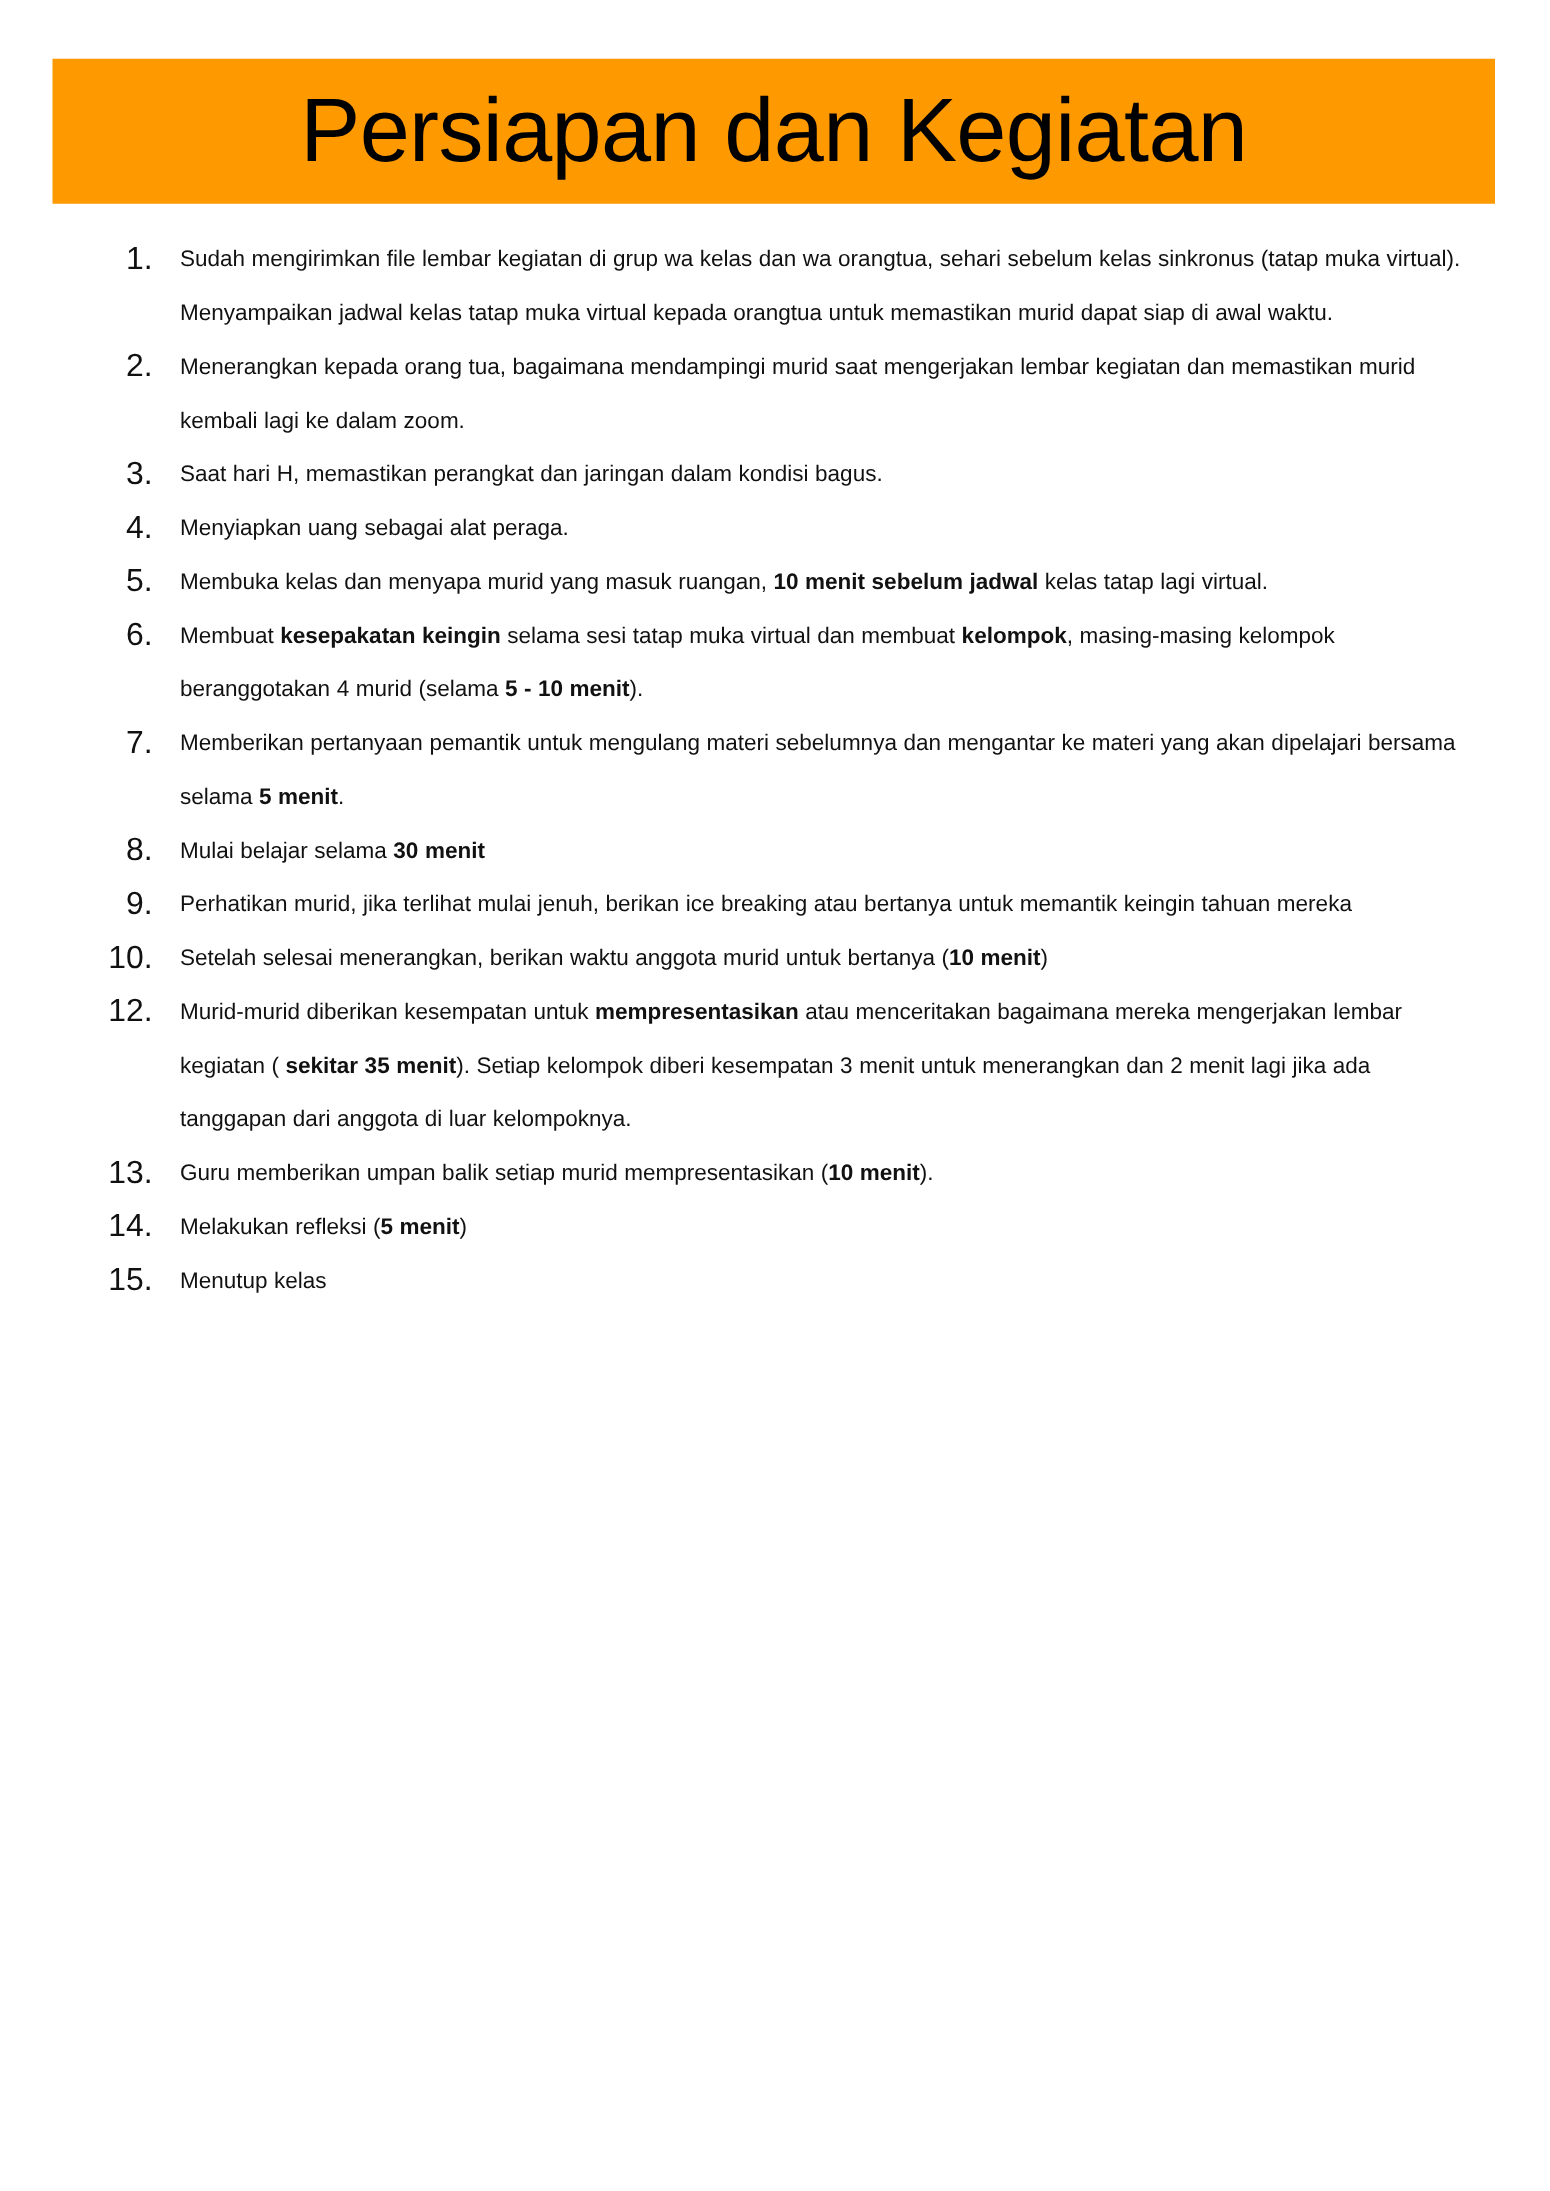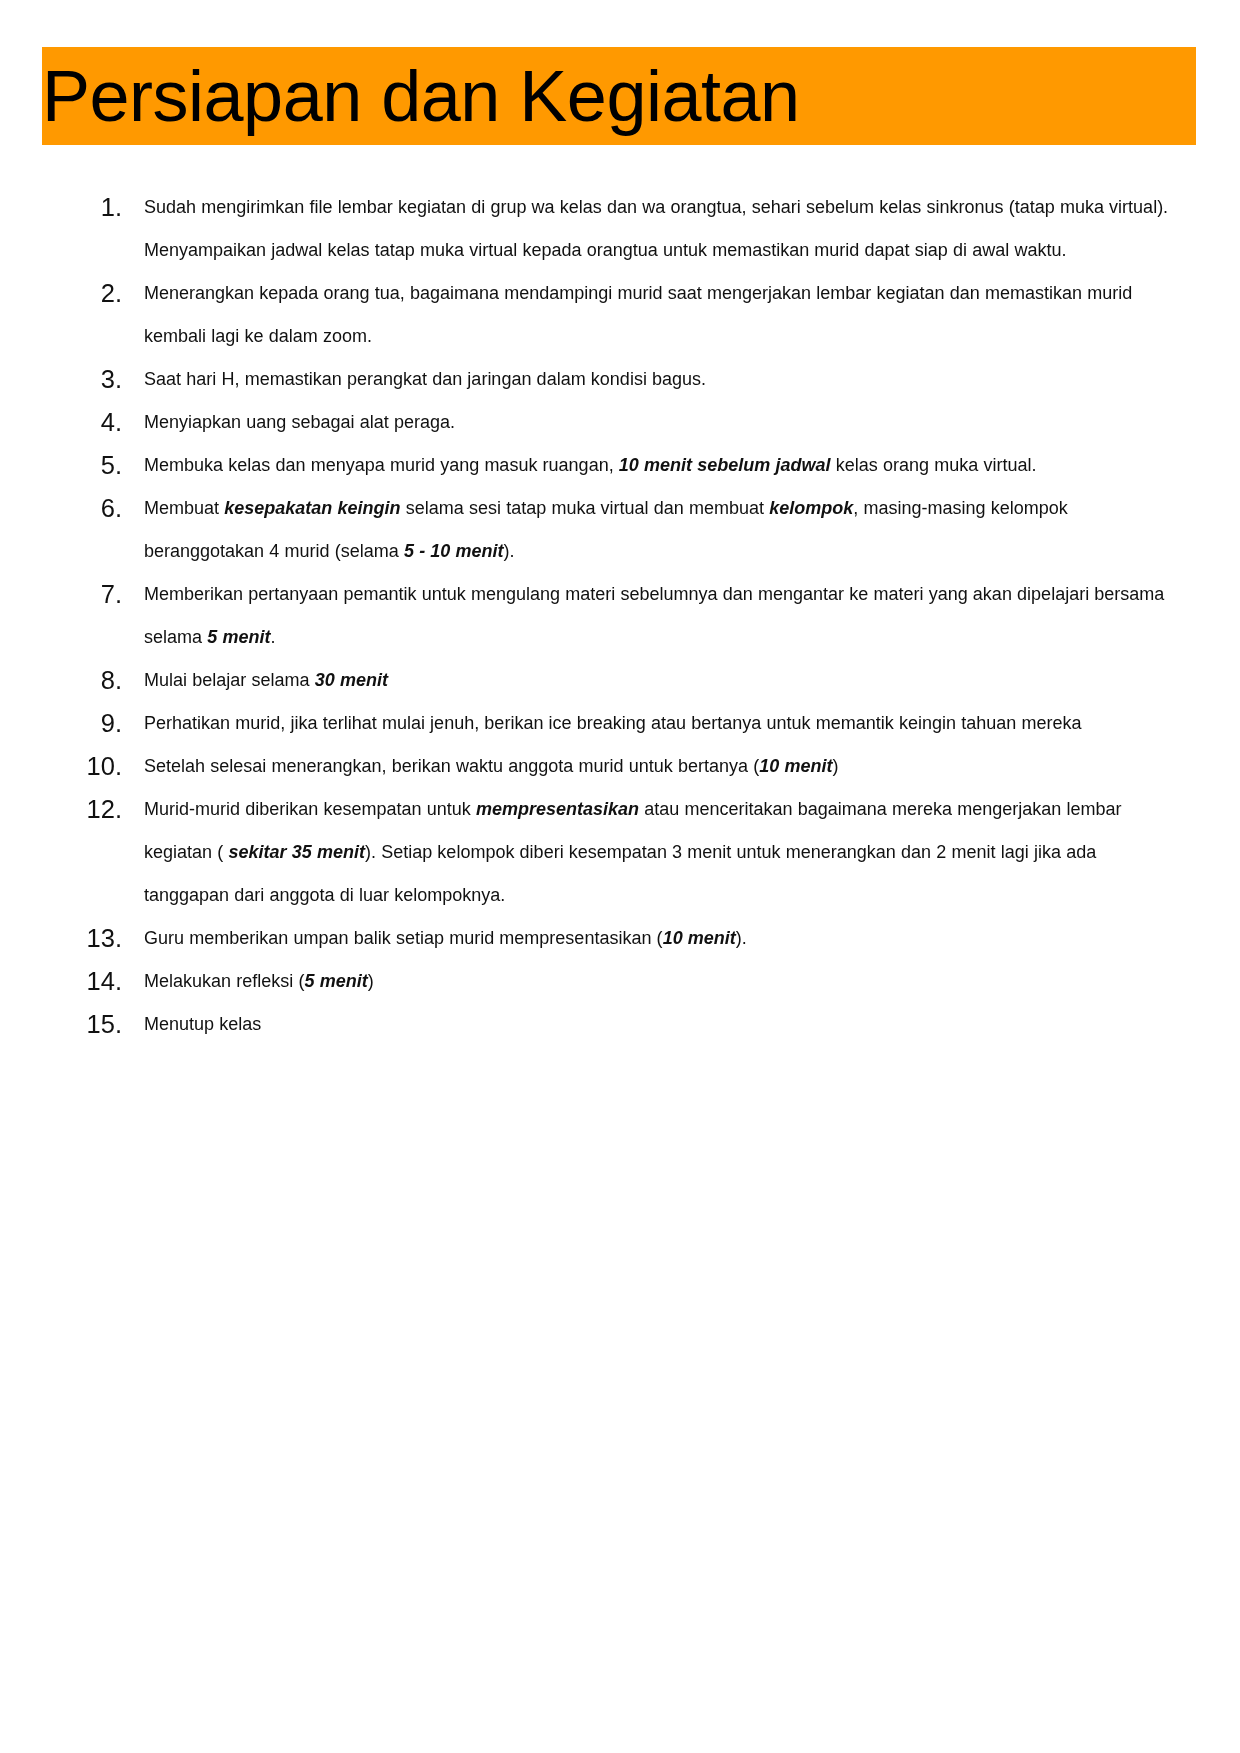--- a/index.html
+++ b/index.html
@@ -19,24 +19,25 @@
     width: 1240px;
     height: 1753px;
     background: #ffffff;
   }
   
   .title-banner {
     position: absolute;
     left: 42px;
     top: 47px;
     width: 1154px;
-    height: 98px;
+    height: 116px;
     background: #FF9900;
     display: flex;
     align-items: center;
+    justify-content: center;
     box-sizing: border-box;
   }
   .title-text {
     font-size: 72px;
     line-height: 1;
     font-weight: 400;
     color: #000000;
     letter-spacing: -0.5px;
     white-space: nowrap;
     font-family: "Liberation Sans", "DejaVu Sans", sans-serif;
@@ -77,21 +78,20 @@
     flex: 1 1 auto;
     padding-left: 22px;
     box-sizing: border-box;
     font-size: 18px;
     line-height: 43px;
     color: #111111;
     word-spacing: 0.2px;
   }
   .body-text b {
     font-weight: 700;
-    font-style: italic;
   }
 </style>
 </head>
 <body>
 
 <div class="page">
 
   <div class="title-banner">
     <div class="title-text">Persiapan dan Kegiatan</div>
   </div>
@@ -109,21 +109,21 @@
         <li>
           <span class="num">3.</span>
           <span class="body-text"><span>Saat hari H, memastikan perangkat dan jaringan dalam kondisi bagus.</span></span>
         </li>
         <li>
           <span class="num">4.</span>
           <span class="body-text"><span>Menyiapkan uang sebagai alat peraga.</span></span>
         </li>
         <li>
           <span class="num">5.</span>
-          <span class="body-text"><span>Membuka kelas dan menyapa murid yang masuk ruangan, </span><b>10 menit sebelum jadwal</b><span> kelas orang muka virtual.</span></span>
+          <span class="body-text"><span>Membuka kelas dan menyapa murid yang masuk ruangan, </span><b>10 menit sebelum jadwal</b><span> kelas tatap lagi virtual.</span></span>
         </li>
         <li>
           <span class="num">6.</span>
           <span class="body-text"><span>Membuat </span><b>kesepakatan keingin</b><span> selama sesi tatap muka virtual dan membuat </span><b>kelompok</b><span>, masing-masing kelompok beranggotakan 4 murid (selama </span><b>5 - 10 menit</b><span>).</span></span>
         </li>
         <li>
           <span class="num">7.</span>
           <span class="body-text"><span>Memberikan pertanyaan pemantik untuk mengulang materi sebelumnya dan mengantar ke materi yang akan dipelajari bersama selama </span><b>5 menit</b><span>.</span></span>
         </li>
         <li>

